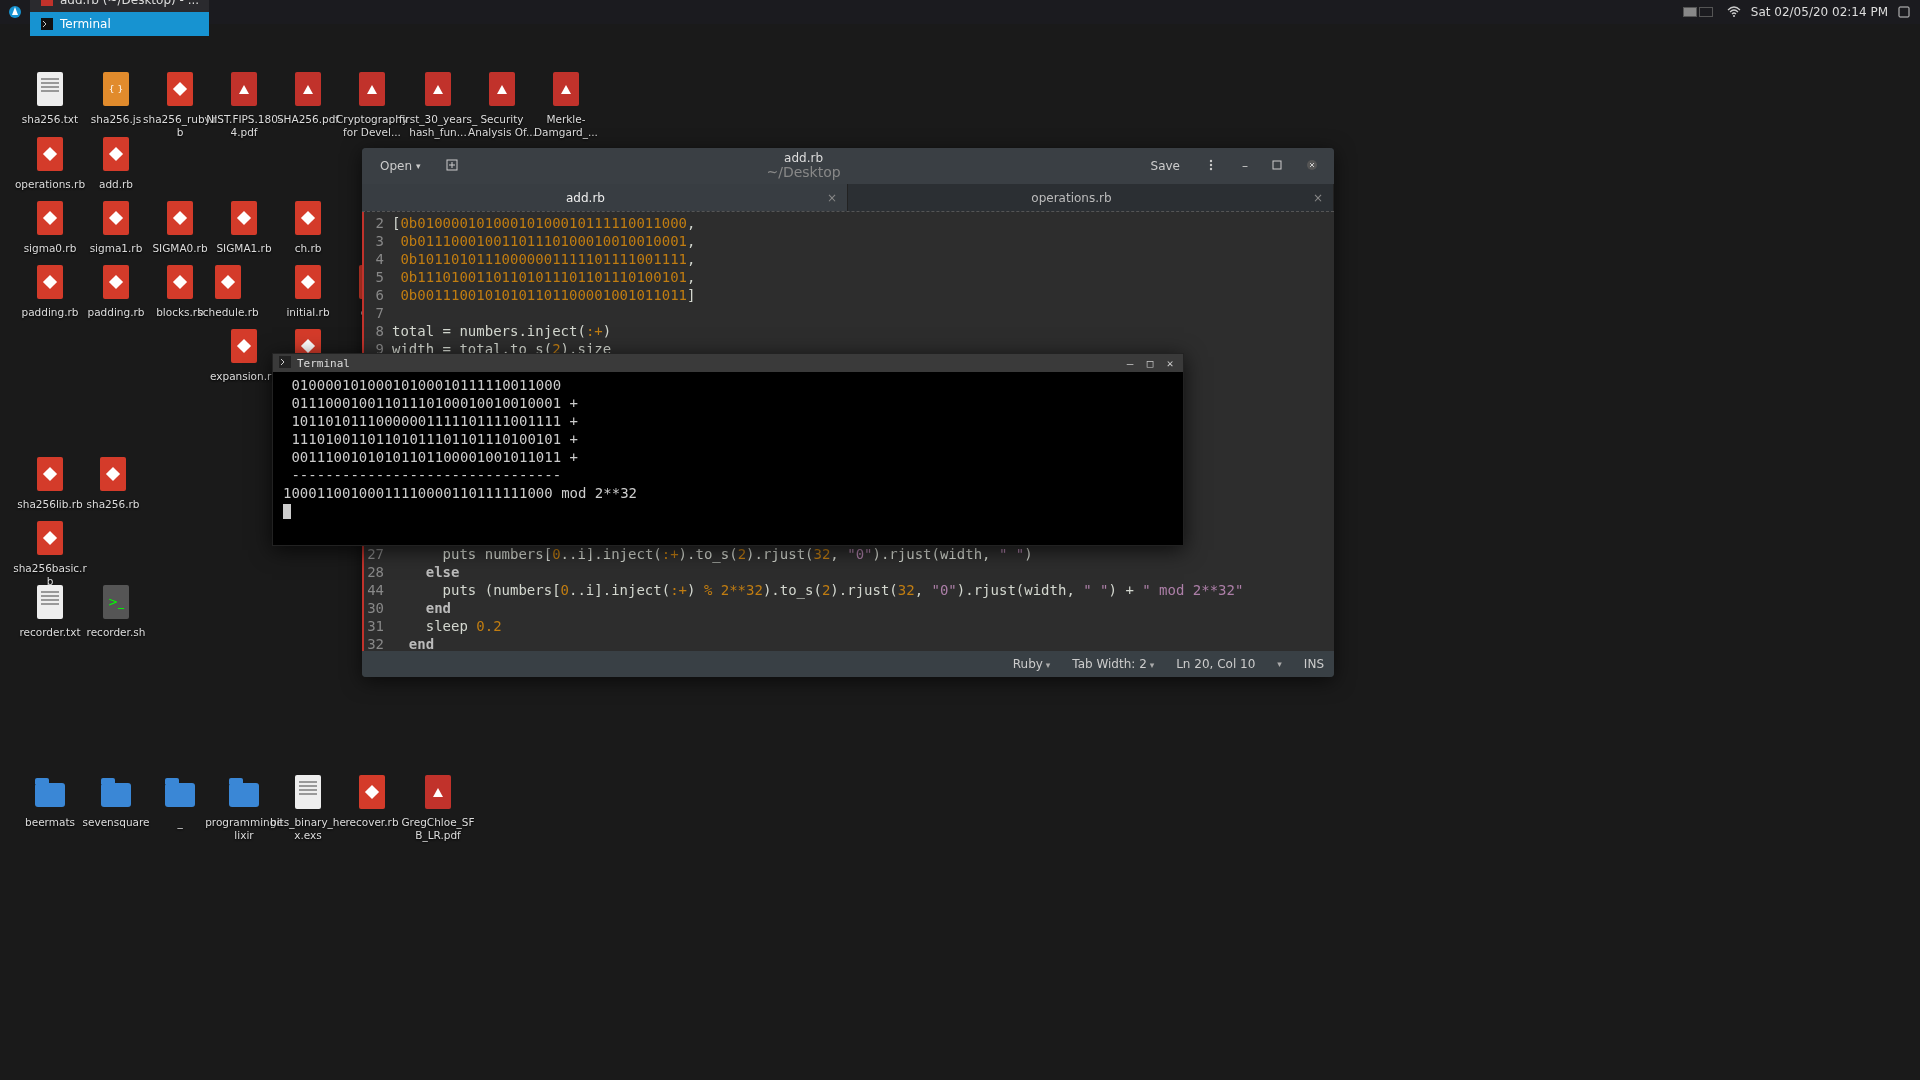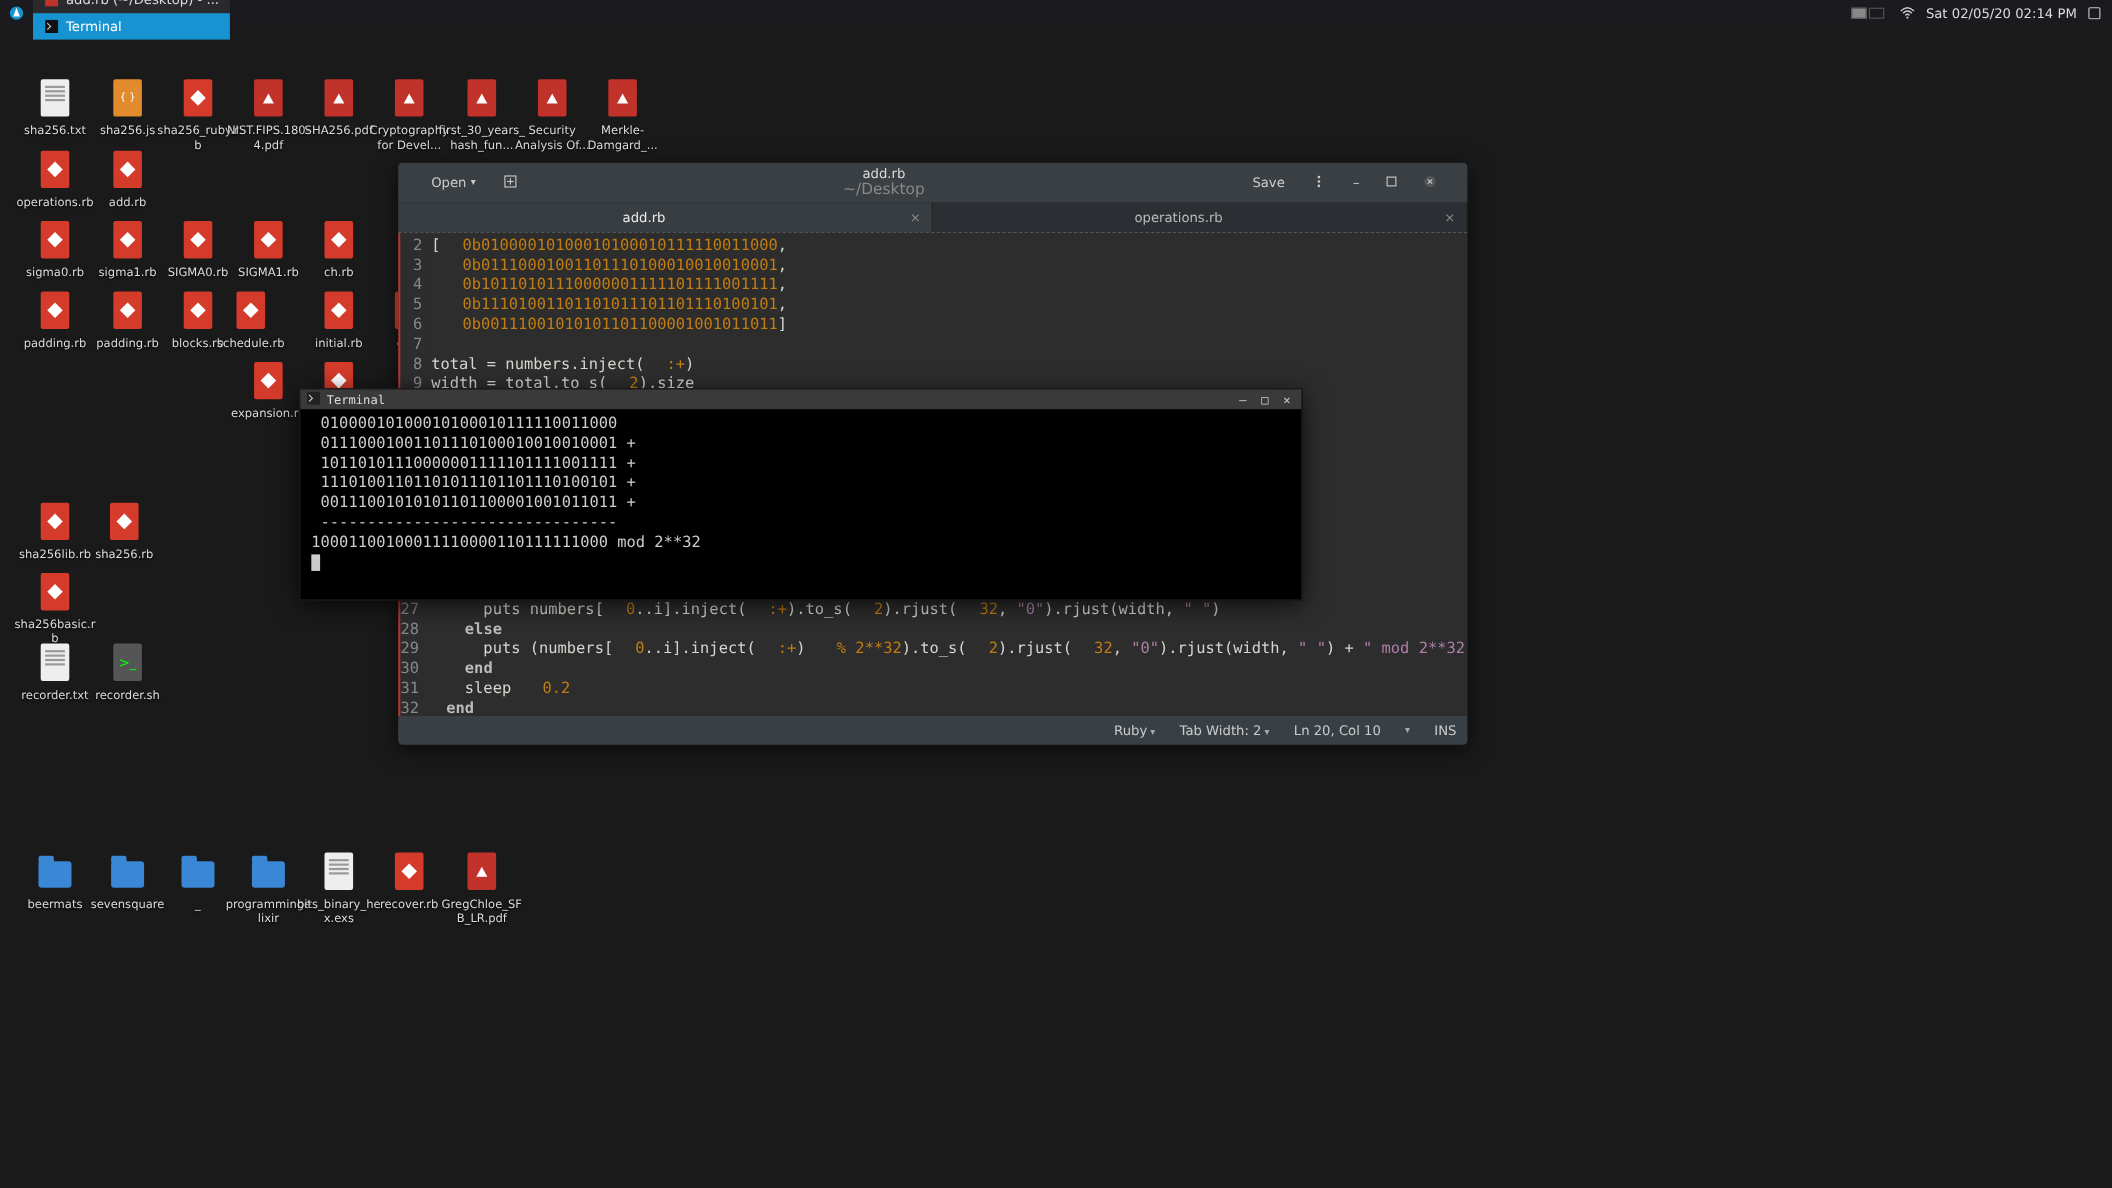--- a/index.html
+++ b/index.html
@@ -57,38 +57,38 @@
   .folder::before{content:"";position:absolute;top:-5px;left:0;width:14px;height:6px;background:#3a87d6;border-radius:2px 2px 0 0;}
 
   
   .gedit {
     position:absolute; left:362px; top:148px; width:972px; height:529px;
     background:#2e3436; border-radius:4px; box-shadow:0 4px 20px rgba(0,0,0,.6);
     display:flex; flex-direction:column; overflow:hidden;
   }
   .gedit .hdr {
     height:36px; background:#3a3f44; display:flex; align-items:center;
-    padding:0 20px; gap:8px; color:#ccc;
+    padding:0 8px; gap:8px; color:#ccc;
   }
   .gedit .hdr .open-btn { padding:4px 10px; border-radius:3px; display:flex;align-items:center;gap:4px;}
   .gedit .hdr .newtab-btn { padding:4px 6px; }
   .gedit .hdr .title-area { flex:1; text-align:center; line-height:1.1; }
   .gedit .hdr .title-area .t1{font-size:12px;color:#ddd;}
   .gedit .hdr .title-area .t2{font-size:14px;color:#888;}
   .gedit .hdr .hbtn { padding:4px 8px; }
   .gedit .tabs { height:28px; background:#2b2f33; display:flex; border-bottom:1px dashed #555;}
   .gedit .tab { flex:1; display:flex; align-items:center; justify-content:center; gap:8px; border-right:1px solid #222; font-size:12px; color:#bbb;}
   .gedit .tab.active{ background:#383d42; color:#eee;}
   .gedit .tab .tab-x{ margin-left:auto; padding:0 10px; color:#888;}
   .gedit .codewrap{ flex:1; display:flex; background:#2d2d2d; font-family: "DejaVu Sans Mono", monospace; font-size:14px; overflow:hidden; border-left:2px solid #c1322b;}
   .gedit .gutter{ width:24px; text-align:right; padding:2px 4px 0 0; color:#888; background:#2d2d2d; user-select:none;}
   .gedit .gutter div{height:18px;line-height:18px;}
   .gedit .code{ flex:1; padding:2px 0 0 4px; white-space:pre; color:#d3d7cf;}
   .gedit .code .ln{height:18px;line-height:18px;}
-  .c-num{color:#c17d11;margin-left:20px;}
+  .c-num{color:#c17d11;}
   .c-kw{color:#bbb;font-weight:bold;}
   .c-str{color:#ad7fa8;}
   .gedit .status{
     height:26px; background:#394045; display:flex; align-items:center; justify-content:flex-end;
     padding:0 10px; gap:22px; font-size:12px; color:#ccc;
   }
   .gedit .status .dd::after{content:" ▾"; font-size:9px;color:#aaa;}
 
   
   .term {
@@ -438,21 +438,21 @@
         <div>11</div>
       </div>
     <div class="code" id="code-a"><div class="ln">[<span class="c-num">0b01000010100010100010111110011000</span>,</div><div class="ln"> <span class="c-num">0b01110001001101110100010010010001</span>,</div><div class="ln"> <span class="c-num">0b10110101110000001111101111001111</span>,</div><div class="ln"> <span class="c-num">0b11101001101101011101101110100101</span>,</div><div class="ln"> <span class="c-num">0b00111001010101101100001001011011</span>]</div><div class="ln"></div><div class="ln">total = numbers.inject(<span class="c-num">:+</span>)</div><div class="ln">width = total.to_s(<span class="c-num">2</span>).size</div><div class="ln"></div><div class="ln"><span class="c-kw">loop</span> <span class="c-kw">do</span></div></div>
   </div>
 
   <div class="codewrap" style="flex:0 0 126px;border-top:none;">
     <div class="gutter" id="gutter-b">
         <div>26</div>
         <div>27</div>
         <div>28</div>
-        <div>29</div>
+        <div>44</div>
         <div>30</div>
         <div>31</div>
         <div>32</div>
       </div>
     <div class="code" id="code-b"><div class="ln">    <span class="c-kw">elsif</span> i &lt; numbers.size</div><div class="ln">      puts numbers[<span class="c-num">0</span>..i].inject(<span class="c-num">:+</span>).to_s(<span class="c-num">2</span>).rjust(<span class="c-num">32</span>, <span class="c-str">"0"</span>).rjust(width, <span class="c-str">" "</span>)</div><div class="ln">    <span class="c-kw">else</span></div><div class="ln">      puts (numbers[<span class="c-num">0</span>..i].inject(<span class="c-num">:+</span>) <span class="c-num">% 2**32</span>).to_s(<span class="c-num">2</span>).rjust(<span class="c-num">32</span>, <span class="c-str">"0"</span>).rjust(width, <span class="c-str">" "</span>) + <span class="c-str">" mod 2**32"</span></div><div class="ln">    <span class="c-kw">end</span></div><div class="ln">    sleep <span class="c-num">0.2</span></div><div class="ln">  <span class="c-kw">end</span></div></div>
   </div>
 
   <div class="status">
     <span class="dd">Ruby</span>
     <span class="dd">Tab Width: 2</span>

